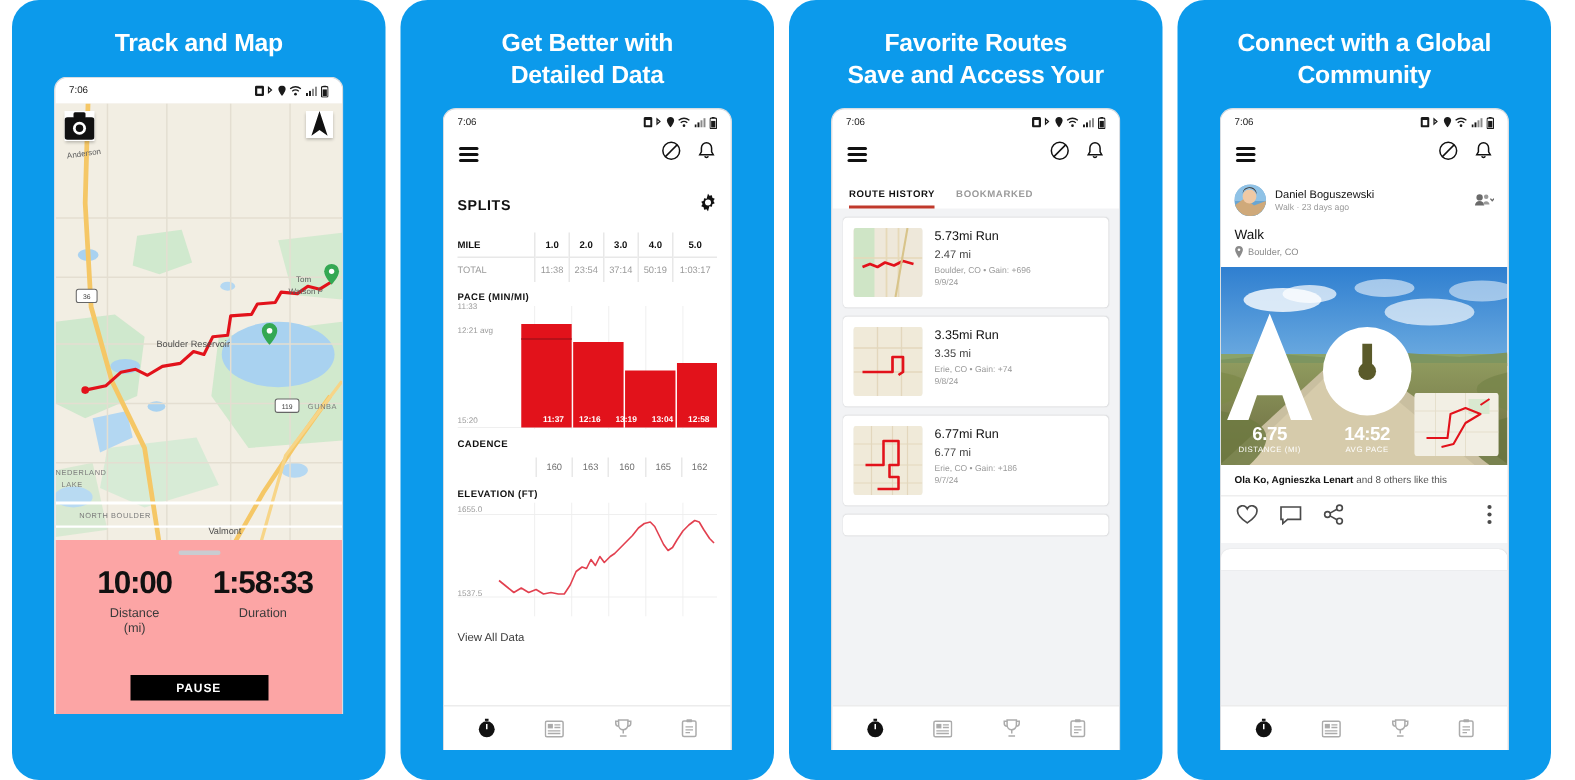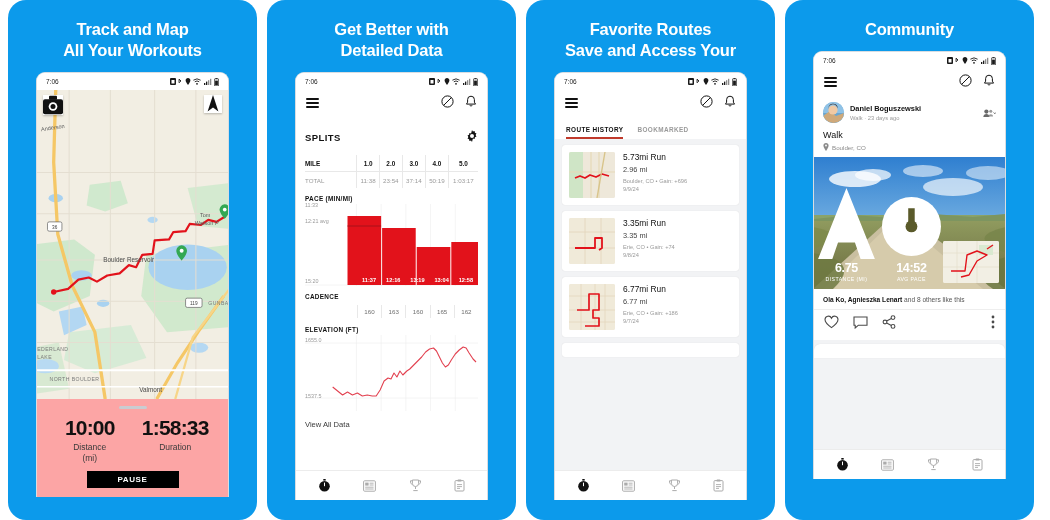--- a/index.html
+++ b/index.html
@@ -118,21 +118,21 @@
     background: #c9ccd1; margin: 0 auto 8px;
   }
   .stat-row { display: flex; }
   .stat { flex: 1; text-align: center; }
   .stat-value {
     font-size: 21px; font-weight: bold; color: #111;
     letter-spacing: -0.8px; line-height: 1.05;
   }
   .stat-label { font-size: 8.5px; color: #3a3a3a; margin-top: 3px; line-height: 1.25; }
   .pause-btn {
-    margin: 8px auto 0;
+    margin: 26px auto 0;
     width: 92px; height: 17px;
     background: #000; color: #fff;
     font-size: 8px; font-weight: bold; letter-spacing: .6px;
     display: flex; align-items: center; justify-content: center;
     border: none; cursor: pointer;
   }
 
   
   .splits-body { flex: 1 1 auto; background: #fff; padding: 0 9px; overflow: hidden; position: relative; }
   .splits-head {
@@ -192,21 +192,21 @@
 
   
   .feed-body { flex: 1 1 auto; background: #f2f3f5; overflow: hidden; }
   .post { background: #fff; }
   .post-head { display: flex; align-items: center; gap: 6px; padding: 7px 9px 4px; }
   .avatar {
     width: 21px; height: 21px; border-radius: 50%;
     overflow: hidden; flex: 0 0 21px; background: #7badd6;
   }
   .avatar svg { display: block; width: 100%; height: 100%; }
-  .post-name { font-size: 7.4px; color: #111; font-weight: bold; }
+  .post-name { font-size: 7.4px; color: #111; font-weight: normal; }
   .post-sub { font-size: 5.8px; color: #9a9a9a; margin-top: 2px; }
   .post-activity { font-size: 9px; color: #111; padding: 3px 9px 1px; }
   .post-loc { font-size: 6.2px; color: #8a8a8a; padding: 2px 9px 6px; display: flex; align-items: center; gap: 3px; }
   .photo { position: relative; height: 132px; overflow: hidden; }
   .photo svg { display: block; width: 100%; height: 100%; }
   .photo-stats {
     position: absolute; left: 0; right: 0; bottom: 7px;
     display: flex; align-items: flex-end;
   }
   .pstat { flex: 1; text-align: center; color: #fff; }
@@ -239,21 +239,20 @@
   .nav-ic.active { opacity: 1; }
 </style>
 </head>
 <body>
 
 <div class="screens">
 
   <div class="panel">
     <div class="panel-title">
       <div>Track and Map</div>
-      <div>All Your Workouts</div>
     </div>
 
     <div class="phone">
       <div class="statusbar">
         <span>7:06</span>
         <span class="status-icons">
           <span class="si">
               <svg width="6" height="7" viewBox="0 0 6 7">
                 <rect x="0" y="0" width="6" height="7" rx="1" fill="#1a1a1a"></rect>
                 <rect x="1.5" y="2" width="3" height="3.5" fill="#fff"></rect>
@@ -686,21 +685,21 @@
               <rect width="46" height="46" fill="#eee8da"></rect>
               <rect x="0" y="0" width="14" height="46" fill="#cfe5c6"></rect>
               <path d="M30 0 V46 M22 0 V46" stroke="#e6d9b8" stroke-width="1.2" fill="none"></path>
               <path d="M0 20 H46" stroke="#e6d9b8" stroke-width="1" fill="none"></path>
               <path d="M6 26 L11 24 L16 26 L21 23 L27 25 L33 22 L40 24" stroke="#e2121b" stroke-width="1.8" fill="none" stroke-linejoin="round"></path>
               <path d="M36 0 L28 46" stroke="#d8c48a" stroke-width="1.4" fill="none"></path>
             </svg>
           </div>
           <div>
             <div class="route-title">5.73mi Run</div>
-            <div class="route-dist">2.96 mi</div>
+            <div class="route-dist">2.47 mi</div>
             <div class="route-meta">Boulder, CO • Gain: +696</div>
             <div class="route-date">9/9/24</div>
           </div>
         </div>
 
         <div class="route-card">
           <div class="route-thumb">
             <svg viewBox="0 0 46 46">
               <rect width="46" height="46" fill="#f0ead9"></rect>
               <path d="M0 14 H46 M0 30 H46 M16 0 V46 M32 0 V46" stroke="#e3d7bd" stroke-width=".9" fill="none"></path>
@@ -762,20 +761,21 @@
               <rect x="3.6" y=".5" width="3.8" height="2" rx=".5" fill="#111"></rect>
               <path d="M3 5.6h5M3 7.6h5M3 9.4h3" stroke="#111" stroke-width=".9"></path>
             </svg>
         </span>
       </div>
     </div>
   </div>
 
   <div class="panel">
     <div class="panel-title">
+      <div>Connect with a Global</div>
       <div>Community</div>
     </div>
 
     <div class="phone tall">
       <div class="statusbar">
         <span>7:06</span>
         <span class="status-icons">
           <span class="si">
               <svg width="6" height="7" viewBox="0 0 6 7">
                 <rect width="6" height="7" rx="1" fill="#1a1a1a"></rect>

